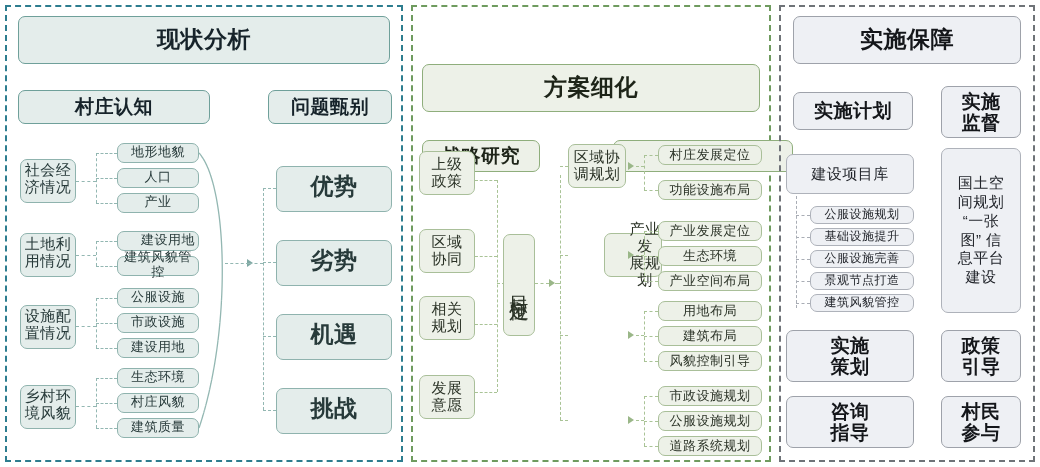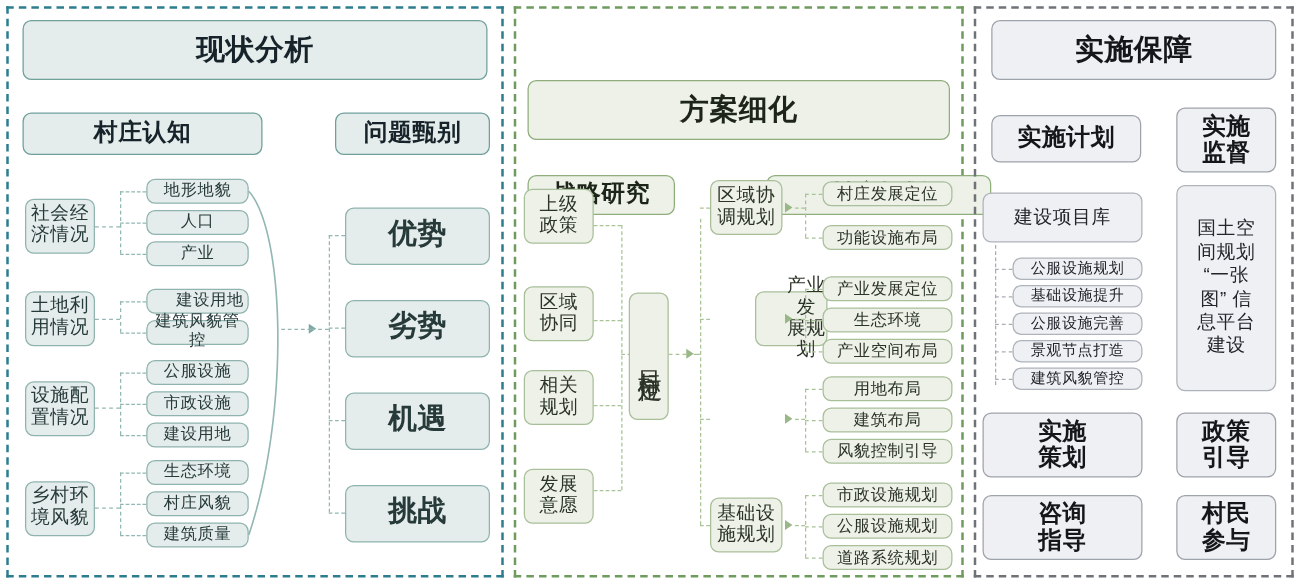--- a/index.html
+++ b/index.html
@@ -198,22 +198,20 @@
   <div class="node g-fill small" style="left:658px;top:301px;width:104px;height:20px;">用地布局</div>
   <div class="node g-fill small" style="left:658px;top:326px;width:104px;height:20px;">建筑布局</div>
   <div class="node g-fill small" style="left:658px;top:351px;width:104px;height:20px;">风貌控制引导</div>
   <div class="arrow ar-green" style="left:628px;top:331px;"></div>
   <div class="ln v-green" style="left:644px;top:311px;height:50px;"></div>
   <div class="ln h-green" style="left:636px;top:335px;width:8px;"></div>
   <div class="ln h-green" style="left:644px;top:311px;width:14px;"></div>
   <div class="ln h-green" style="left:644px;top:336px;width:14px;"></div>
   <div class="ln h-green" style="left:644px;top:361px;width:14px;"></div>
 
-  <div class="node g-fill mid" style="left:568px;top:398px;width:58px;height:44px;">基础设
-施规划</div>
   <div class="ln h-green" style="left:560px;top:420px;width:8px;"></div>
   <div class="node g-fill small" style="left:658px;top:411px;width:104px;height:20px;">公服设施规划</div>
   <div class="node g-fill small" style="left:658px;top:386px;width:104px;height:20px;">市政设施规划</div>
   <div class="node g-fill small" style="left:658px;top:436px;width:104px;height:20px;">道路系统规划</div>
   <div class="arrow ar-green" style="left:628px;top:416px;"></div>
   <div class="ln v-green" style="left:644px;top:396px;height:50px;"></div>
   <div class="ln h-green" style="left:636px;top:420px;width:8px;"></div>
   <div class="ln h-green" style="left:644px;top:396px;width:14px;"></div>
   <div class="ln h-green" style="left:644px;top:421px;width:14px;"></div>
   <div class="ln h-green" style="left:644px;top:446px;width:14px;"></div>

